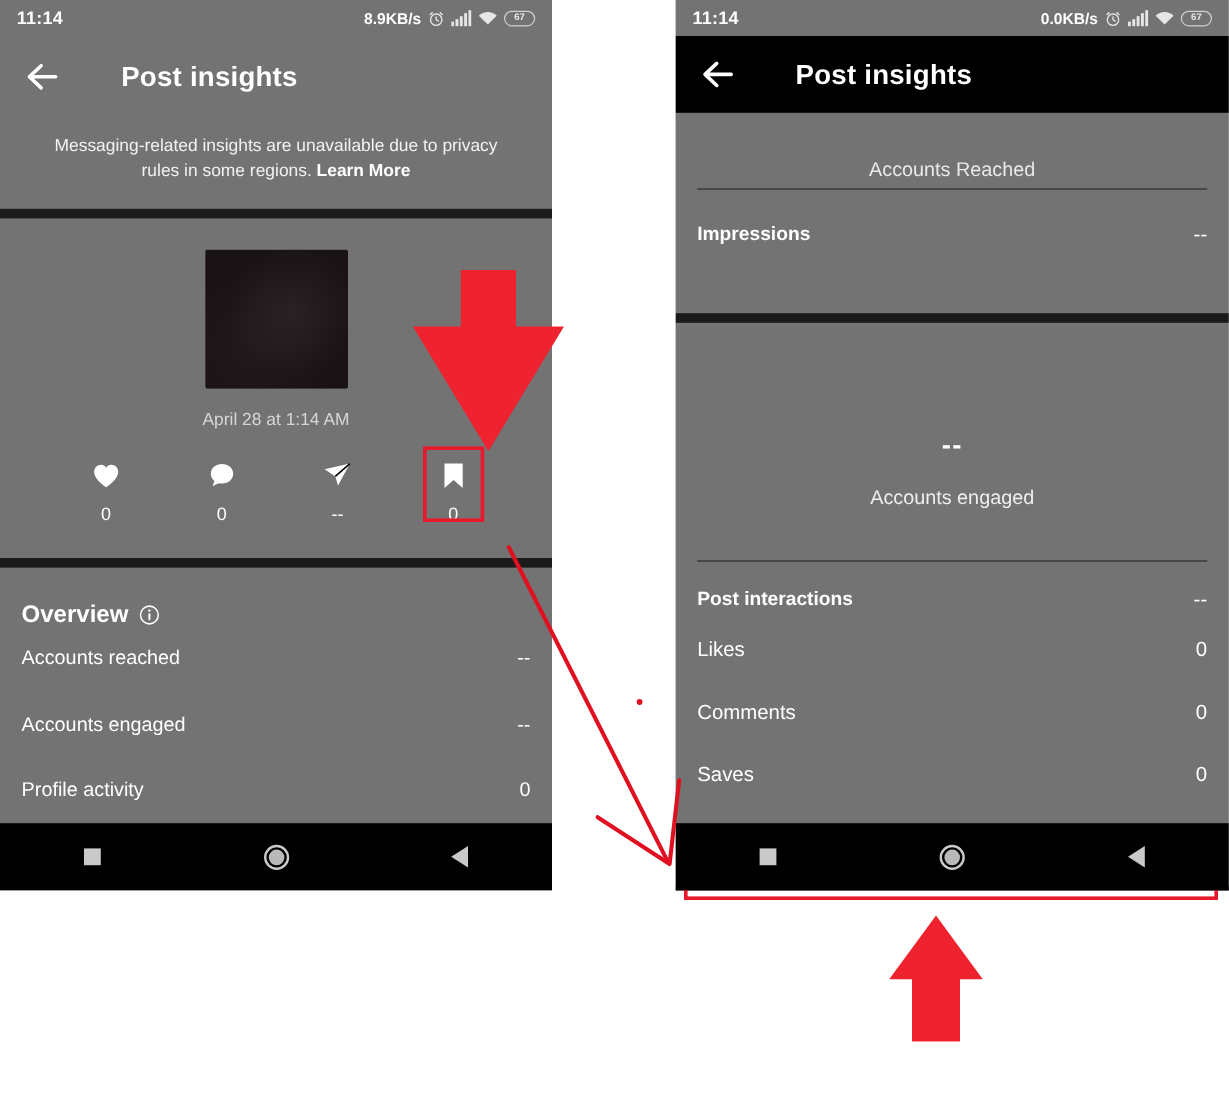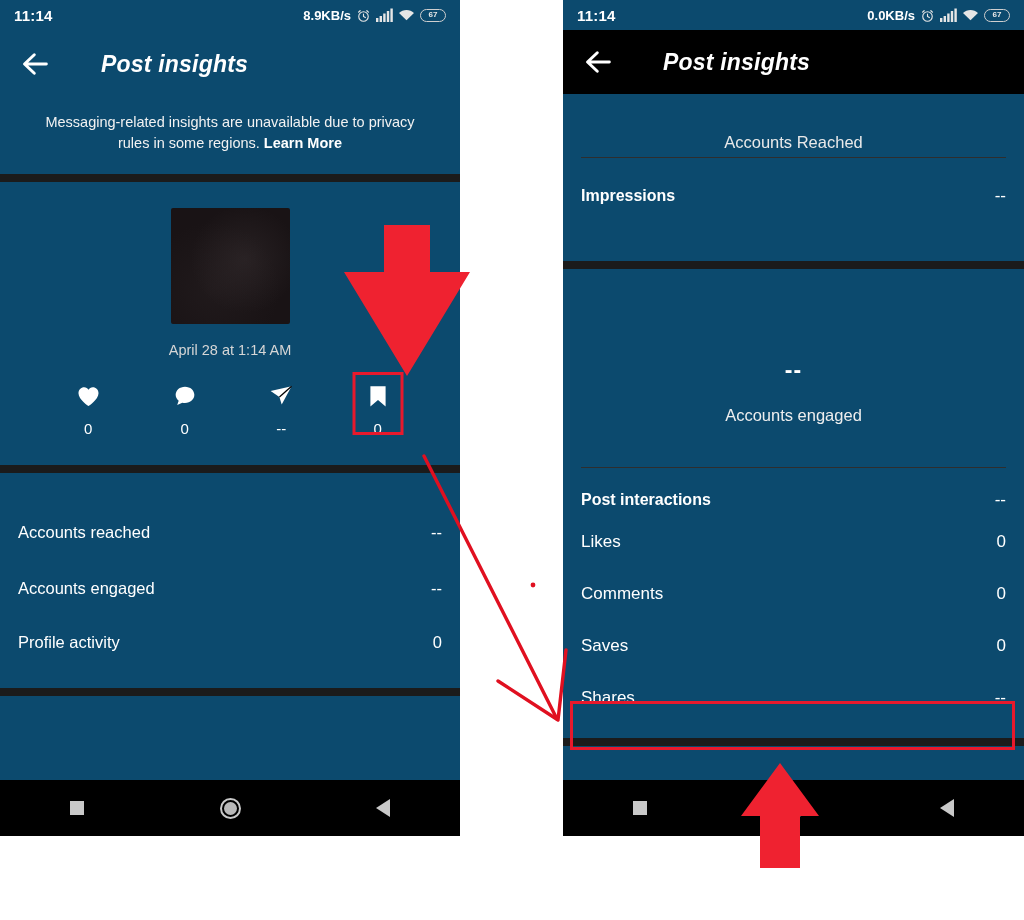--- a/index.html
+++ b/index.html
@@ -3,22 +3,22 @@
 <meta charset="utf-8">
 <style>
   * { margin:0; padding:0; box-sizing:border-box; }
   html,body{ background:#ffffff; }
   body{
     width:1024px; height:920px; position:relative; overflow:hidden;
     font-family:"Liberation Sans", sans-serif;
     -webkit-font-smoothing:antialiased;
   }
   .phone{
-    position:absolute; top:0; height:836px;
-    background:#0c4a6e; color:#ffffff; overflow:hidden;
+    position:absolute; top:0; height:742px;
+    background:#737373; color:#ffffff; overflow:hidden;
   }
   #phone-left  { left:0;   width:460px; }
   #phone-right { left:563px; width:461px; }
 
   
   .statusbar{
     position:relative; height:30px; width:100%;
     display:flex; align-items:center; padding:0 14px;
   }
   .sb-time{ font-size:15px; font-weight:bold; letter-spacing:.2px; }
@@ -30,21 +30,21 @@
     display:flex; align-items:center; justify-content:center;
   }
   .battery span{ font-size:8px; font-weight:bold; color:#e8e8e8; line-height:1; }
 
   
   .appbar{ position:relative; display:flex; align-items:center; }
   #phone-left  .appbar{ height:68px; padding-left:18px; }
   #phone-right .appbar{ height:64px; padding-left:18px;
      background:#000; position:relative; z-index:5; }
   .back-arrow{ width:34px; height:34px; flex:0 0 auto; cursor:pointer; }
-  .appbar-title{ font-size:23px; font-weight:bold; letter-spacing:.2px;font-style:italic; }
+  .appbar-title{ font-size:23px; font-weight:bold; letter-spacing:.2px; }
   #phone-left  .appbar-title{ margin-left:49px; }
   #phone-right .appbar-title{ margin-left:48px; }
 
   
   .notice{
     padding:14px 40px 20px; text-align:center;
     font-size:14.5px; line-height:1.45; color:#f2f2f2;
   }
   .notice b{ font-weight:bold; color:#ffffff; }
 
@@ -234,20 +234,28 @@
             </svg>
         </div>
         <div class="m-val">0</div>
       </div>
     </div>
   </div>
 
   <div class="band" style="margin-top:28px;"></div>
 
   <div id="overview-section">
+    <div class="section-title">
+      <span>Overview</span>
+      <svg class="info-ico" viewBox="0 0 20 20">
+        <circle cx="10" cy="10" r="8.7" fill="none" stroke="#ffffff" stroke-width="1.5"></circle>
+        <circle cx="10" cy="5.7" r="1.15" fill="#ffffff"></circle>
+        <rect x="9" y="8.2" width="2" height="7" rx="1" fill="#ffffff"></rect>
+      </svg>
+    </div>
     <div class="kv">
       <span class="k">Accounts reached</span>
       <span class="v">--</span>
     </div>
     <div class="kv" style="padding-top:37px;">
       <span class="k">Accounts engaged</span>
       <span class="v">--</span>
     </div>
     <div class="kv" style="padding-top:35px;">
       <span class="k">Profile activity</span>

